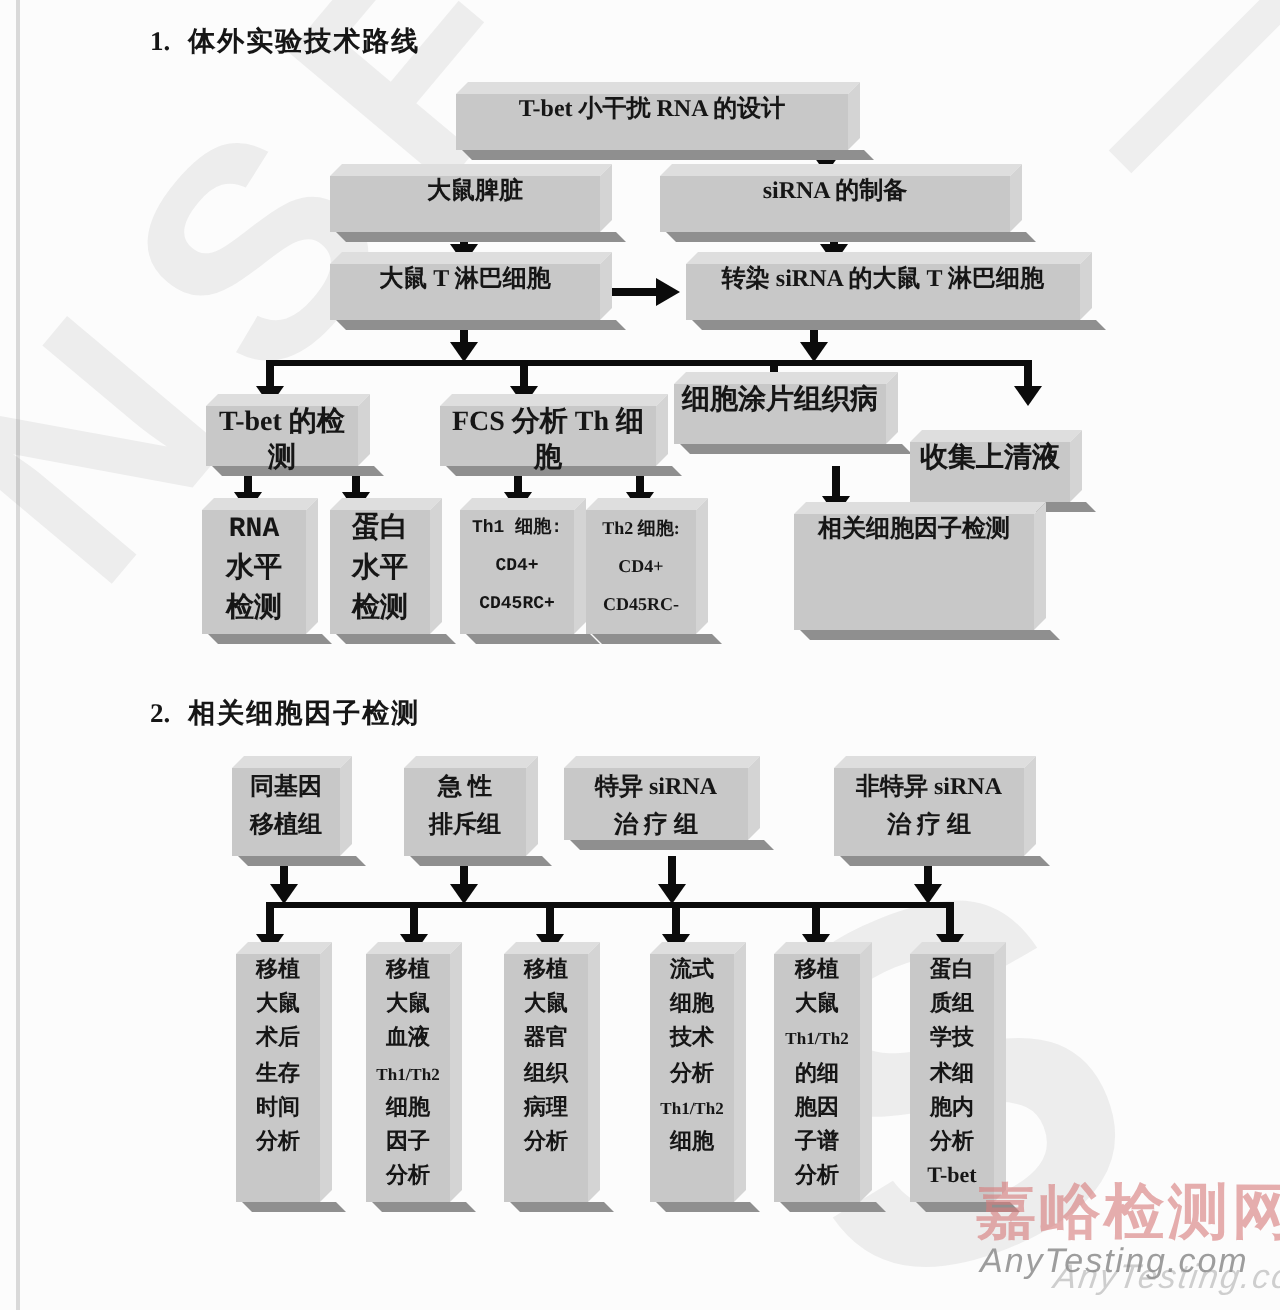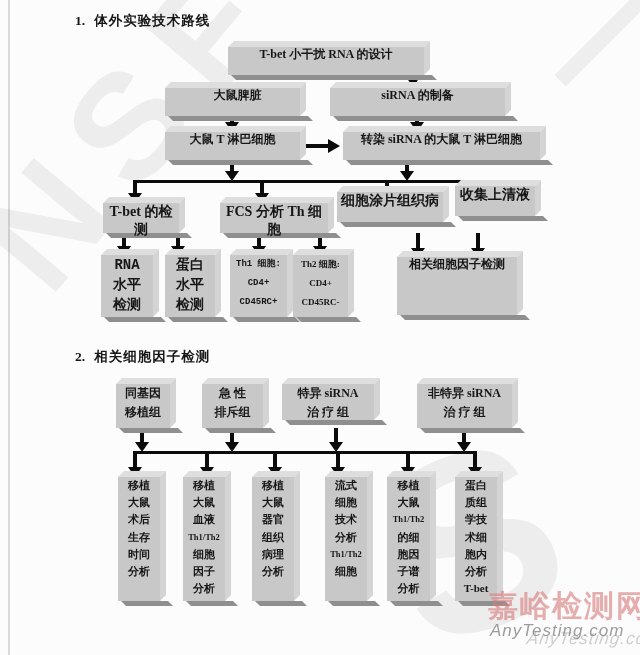--- a/index.html
+++ b/index.html
@@ -118,21 +118,21 @@
     <span class="txt">T-bet 的检测</span>
   </div>
   <div class="b3 f11" style="left:220px;top:203px;width:108px;height:30px;">
     <i class="sh"></i>
     <span class="txt">FCS 分析 Th 细胞</span>
   </div>
   <div class="b3 f11" style="left:337px;top:192px;width:106px;height:30px;">
     <i class="sh"></i>
     <span class="txt">细胞涂片组织病</span>
   </div>
-  <div class="b3 f11" style="left:455px;top:186px;width:80px;height:30px;">
+  <div class="b3 f11" style="left:455px;top:221px;width:80px;height:30px;">
     <i class="sh"></i>
     <span class="txt">收集上清液</span>
   </div>
 
   <div class="av" style="left:122px;top:233px;height:14px;"></div>
   <div class="av" style="left:176px;top:233px;height:14px;"></div>
   <div class="av" style="left:257px;top:233px;height:14px;"></div>
   <div class="av" style="left:318px;top:233px;height:14px;"></div>
   <div class="av" style="left:416px;top:233px;height:16px;"></div>
   <div class="av" style="left:476px;top:233px;height:16px;"></div>

